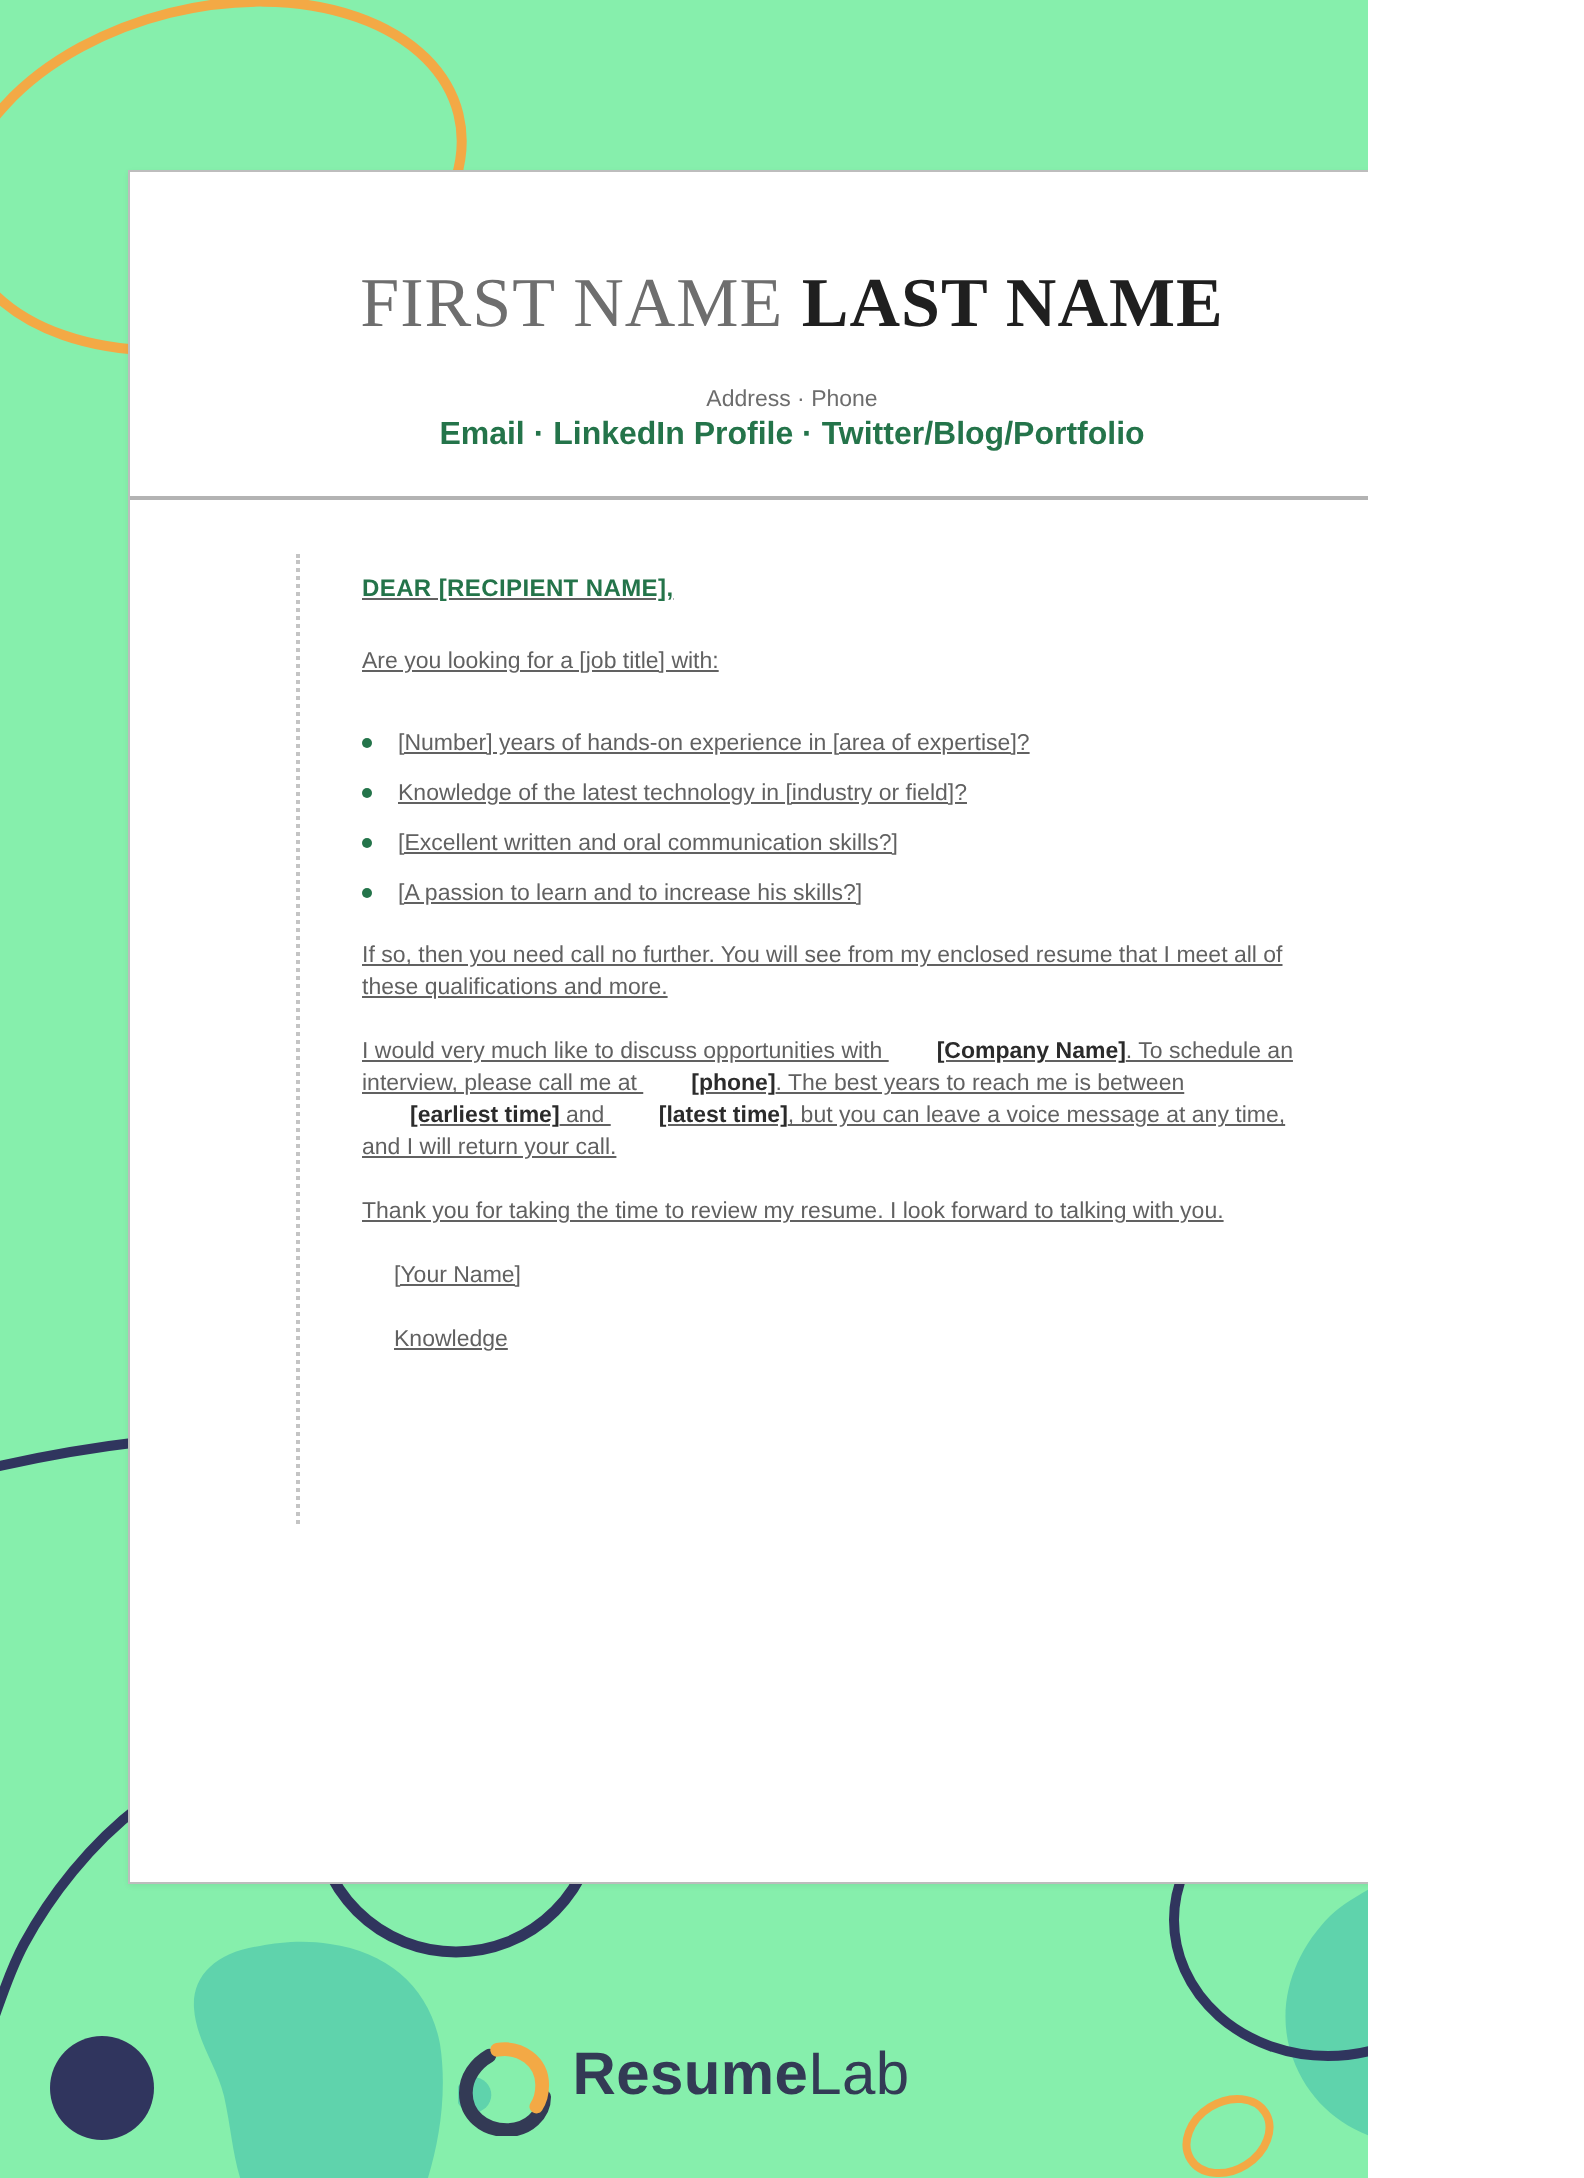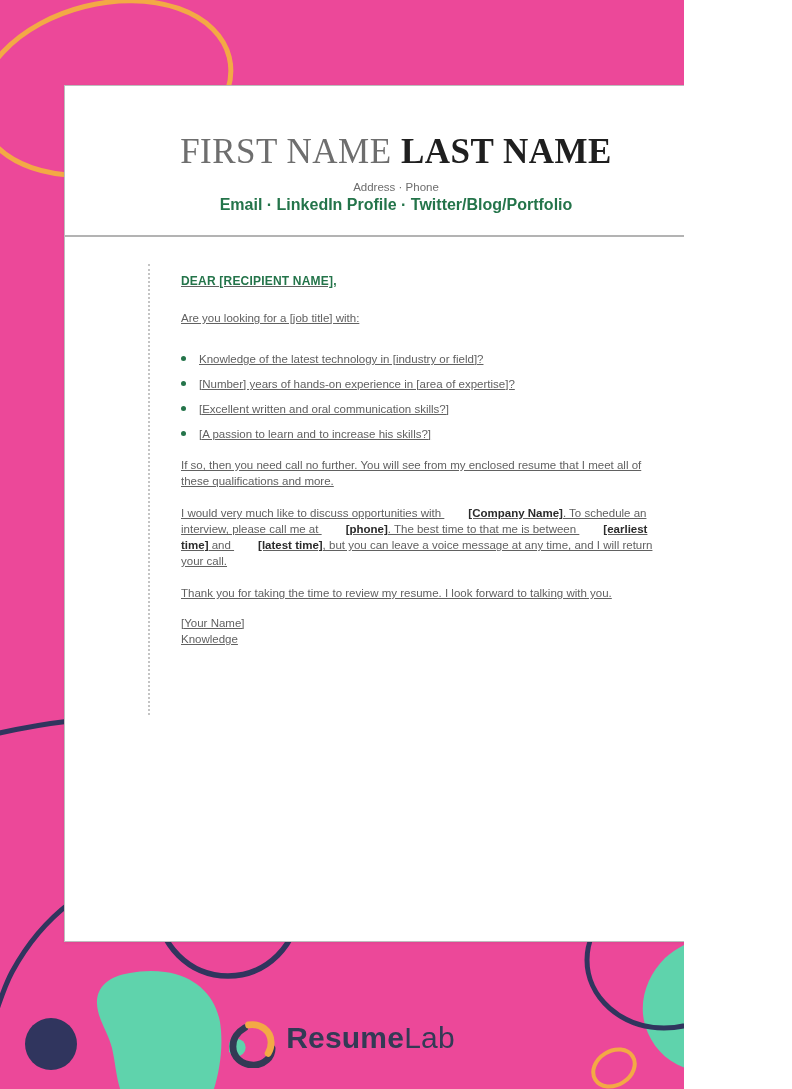--- a/index.html
+++ b/index.html
@@ -1,41 +1,41 @@
 <!DOCTYPE html>
 <html><head>
 <meta charset="utf-8">
 <style>
   html,body{margin:0;padding:0;background:#ffffff;}
-  .canvas{position:relative;width:684px;height:1089px;overflow:hidden;background:#ec4899;
+  .canvas{position:relative;width:684px;height:1089px;overflow:hidden;background:#86efac;
           font-family:"Liberation Sans",sans-serif;}
   .deco{position:absolute;left:0;top:0;z-index:0;}
   
   .page{position:absolute;left:64px;top:85px;width:664px;height:857px;background:#ffffff;
         border:1px solid #bdbdbd;box-sizing:border-box;z-index:2;
         box-shadow:0 1px 3px rgba(0,0,0,0.06);}
   .hdr{text-align:center;padding-top:46px;}
   .name{font-family:"Liberation Serif",serif;font-size:35px;line-height:40px;letter-spacing:0.5px;color:#6e6e6e;}
   .name .last{font-weight:700;color:#1f1f1f;}
-  .addr{margin-top:9px;font-size:11.5px;color:#6d6d6d;}
+  .addr{margin-top:22px;font-size:11.5px;color:#6d6d6d;}
   .contact{margin-top:3px;font-size:16px;font-weight:700;color:#24744A;}
   .rule{border:none;border-top:2px solid #b3b3b3;margin:21px 0 0 0;}
   .recipient{margin:28px 0 0 76px;font-size:11.5px;line-height:16px;color:#666666;}
   .bodyblock{margin:27px 0 0 83px;width:478px;border-left:2px dotted #c4c4c4;
              padding:9px 0 68px 31px;font-size:11.5px;line-height:16px;color:#616161;text-decoration:underline;}
   .salutation{font-size:12px;font-weight:700;color:#24744A;letter-spacing:0.2px;margin:0 0 21px 0;}
   .intro{margin:0 0 25px 0;}
   ul.qlist{list-style:none;margin:0 0 15px 0;padding:0;}
   ul.qlist li{display:flex;gap:13px;margin:0 0 9px 0;align-items:flex-start;}
   .dot{flex:0 0 auto;width:5px;height:5px;border-radius:50%;background:#24744A;margin-top:5px;}
   .para{margin:0 0 16px 0;}
   .para b{color:#2b2b2b;font-weight:700;padding-left:24px;}
   .thanks{margin:0 0 14px 0;}
   .closing{margin:0 0 16px 0;}
-  .sig{margin:0;}
+  .sig{margin:16px;}
   
   .brand{position:absolute;left:0;top:1021px;width:100%;display:flex;justify-content:center;
          align-items:flex-start;gap:10px;z-index:1;}
   .brand-text{font-size:30px;color:#333A55;letter-spacing:0.2px;}
   .brand-text .bp{font-weight:700;}
   .brand-text .bs{font-weight:400;}
 </style>
 </head>
 <body>
 
@@ -84,39 +84,39 @@
     <hr class="rule">
 
 
     <div class="bodyblock">
       <div class="salutation">DEAR [RECIPIENT NAME],</div>
       <p class="intro">Are you looking for a [job title] with:</p>
 
       <ul class="qlist">
         <li>
             <span class="dot"></span>
-            <span>Knowledge of the latest technology in [industry or field]?</span>
+            <span>[Number] years of hands-on experience in [area of expertise]?</span>
           </li>
         <li>
             <span class="dot"></span>
-            <span>[Number] years of hands-on experience in [area of expertise]?</span>
+            <span>Knowledge of the latest technology in [industry or field]?</span>
           </li>
         <li>
             <span class="dot"></span>
             <span>[Excellent written and oral communication skills?]</span>
           </li>
         <li>
             <span class="dot"></span>
             <span>[A passion to learn and to increase his skills?]</span>
           </li>
       </ul>
 
       <p class="para">If so, then you need call no further. You will see from my enclosed resume that I meet all of these qualifications and more.</p>
 
-      <p class="para"><span>I would very much like to discuss opportunities with </span><b>[Company Name]</b><span>. To schedule an interview, please call me at </span><b>[phone]</b><span>. The best time to that me is between </span><b>[earliest time]</b><span> and </span><b>[latest time]</b><span>, but you can leave a voice message at any time, and I will return your call.</span></p>
+      <p class="para"><span>I would very much like to discuss opportunities with </span><b>[Company Name]</b><span>. To schedule an interview, please call me at </span><b>[phone]</b><span>. The best years to reach me is between </span><b>[earliest time]</b><span> and </span><b>[latest time]</b><span>, but you can leave a voice message at any time, and I will return your call.</span></p>
 
       <p class="thanks">Thank you for taking the time to review my resume. I look forward to talking with you.</p>
       <p class="sig">[Your Name]</p>
       <p class="sig">Knowledge</p>
     </div>
   </div>
 
   <div class="brand">
     <svg width="47" height="47" viewBox="0 0 48 48">
       <circle cx="8" cy="27" r="9" fill="#5FD3AC"></circle>

